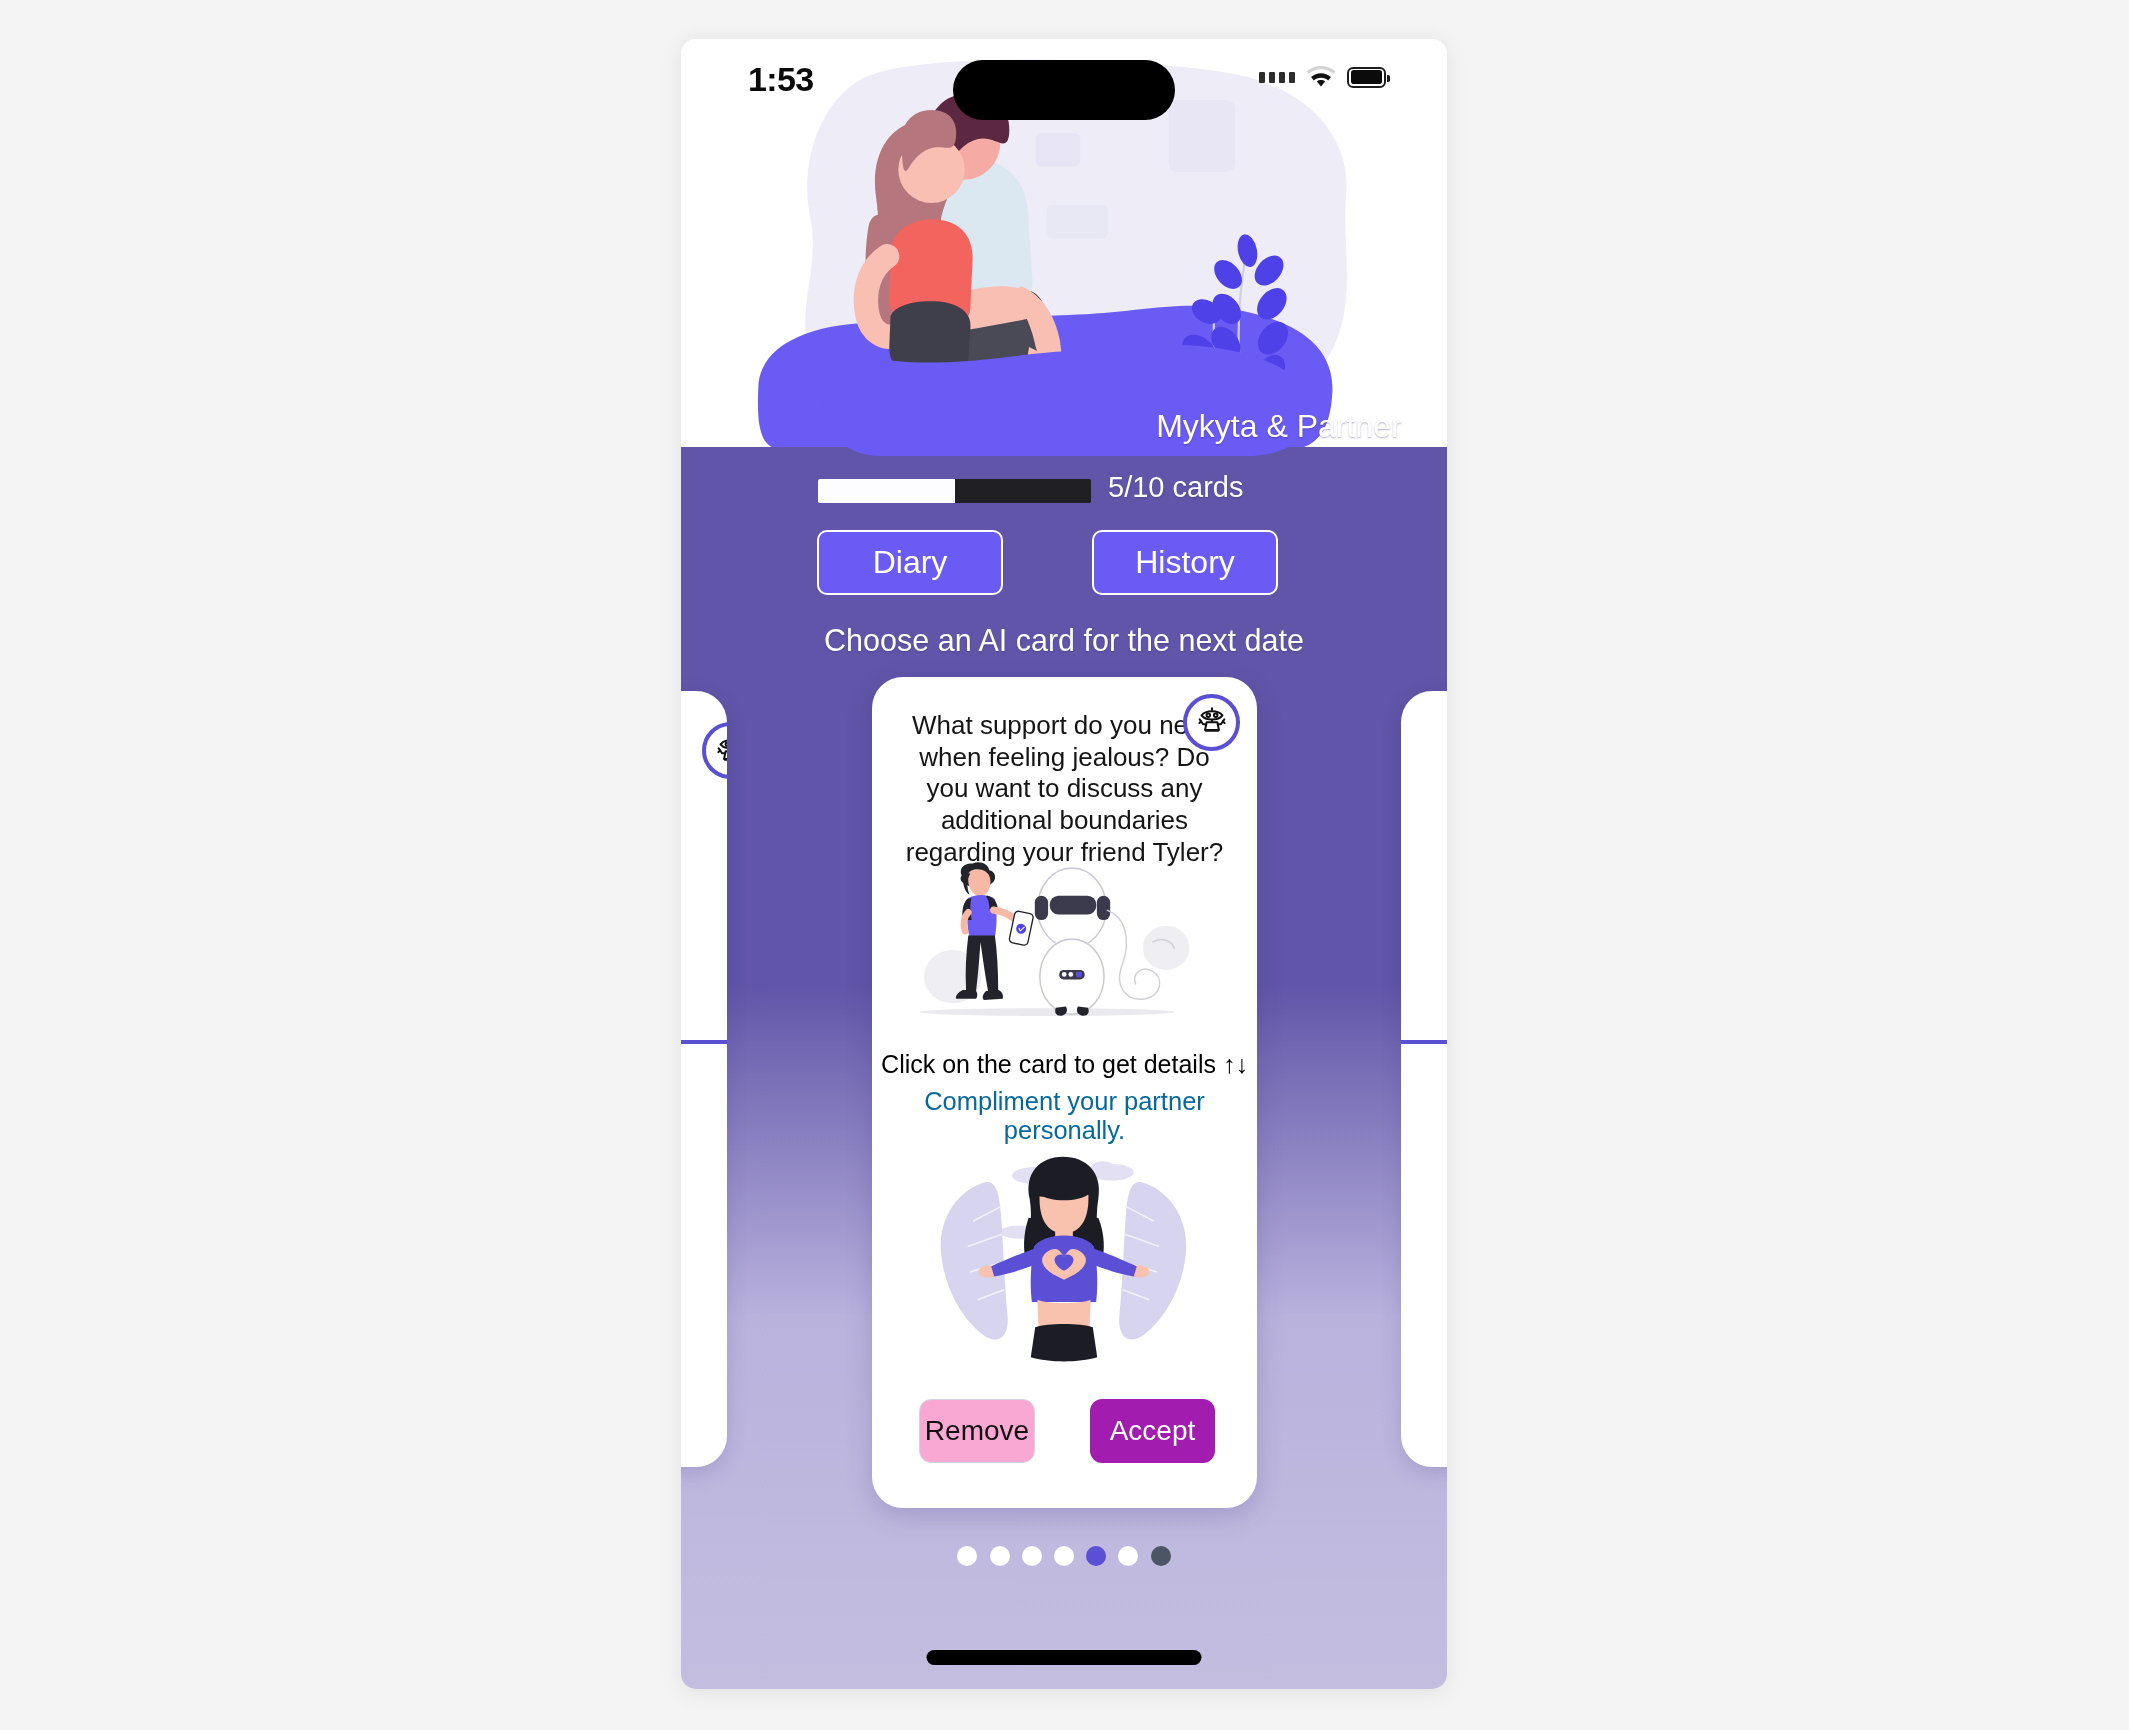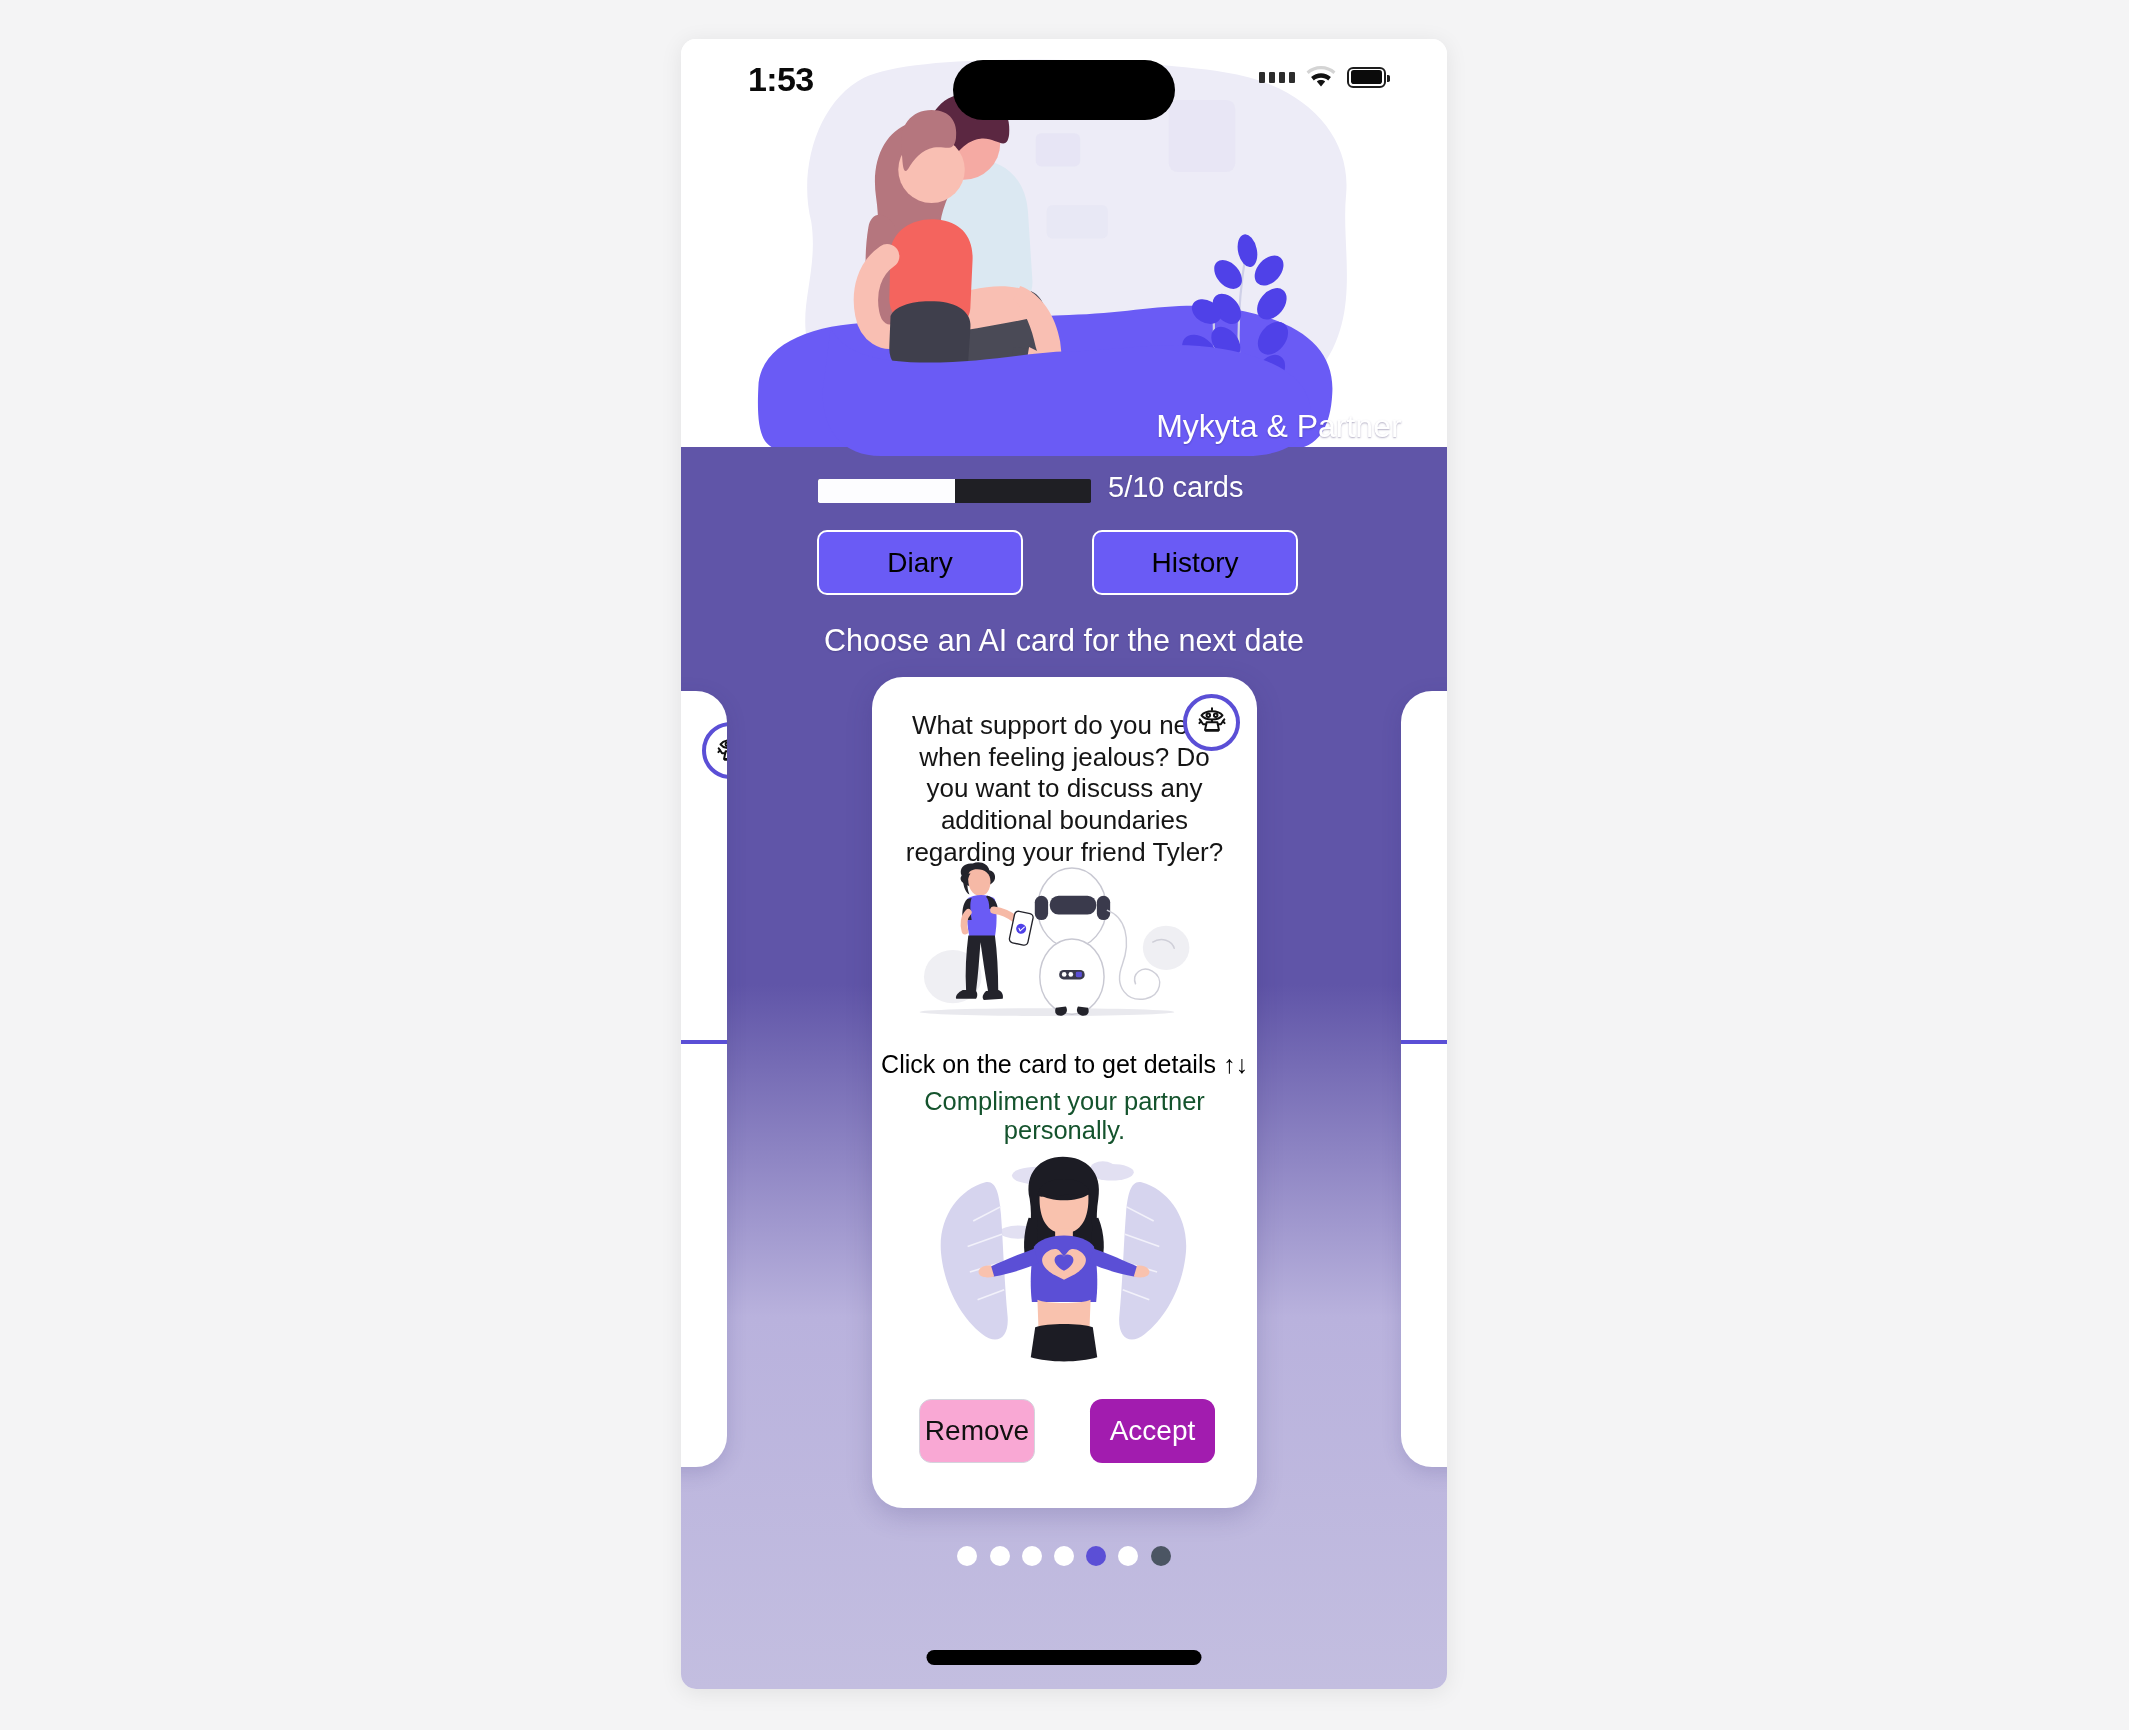--- a/index.html
+++ b/index.html
@@ -121,25 +121,25 @@
     font-size: 29px; color: #ffffff;
     text-shadow: 0 0.6px 1.7px rgba(40,30,90,.3);
   }
 
   #navbtns {
     position: absolute; left: 0; top: 83px;
     width: 100%; height: 67px; z-index: 12;
   }
   .navbtn {
     position: absolute; top: 0;
-    width: 206px; height: 65px;
+    width: 186px; height: 65px;
     background: #6a5bf5;
     border: 2.2px solid #ffffff;
     border-radius: 10px;
-    color: #000000; font-size: 28px;
+    color: #ffffff; font-size: 32px;
     display: flex; align-items: center; justify-content: center;
     cursor: pointer;
   }
   #btn-diary { left: 136px; }
   #btn-history { left: 411px; }
 
   #choose-title {
     position: absolute; left: 0; top: 176px;
     width: 100%; text-align: center;
     font-size: 30.5px; color: #ffffff;
@@ -218,21 +218,21 @@
     position: absolute; left: 0; top: 373px;
     width: 100%;
     display: flex; align-items: center; justify-content: center; gap: 9px;
   }
   .hint-line { height: 3.3px; width: 37px; background: #5b4fd6; flex: none; }
   #hint-text { font-size: 25px; color: #000000; white-space: nowrap; }
 
   #card-subtitle {
     position: absolute; left: 15.5px; top: 410px;
     width: 354px; text-align: center;
-    font-size: 25.5px; color: #14532d;
+    font-size: 25.5px; color: #0369a1;
   }
 
   #heart-illo {
     position: absolute; left: 48px; top: 474px;
     width: 288px; height: 222px;
   }
   #heart-illo svg { width: 100%; height: 100%; display: block; }
 
   #card-actions {
     position: absolute; left: 0; top: 722px;

